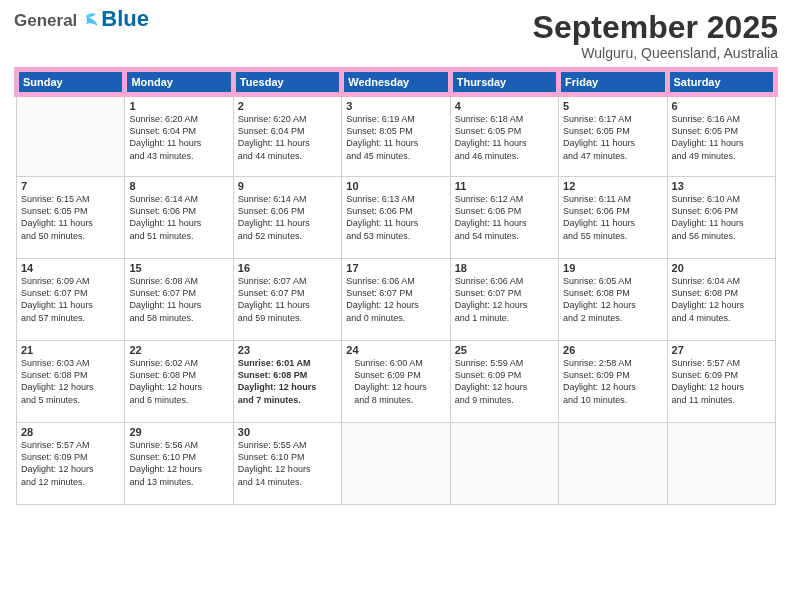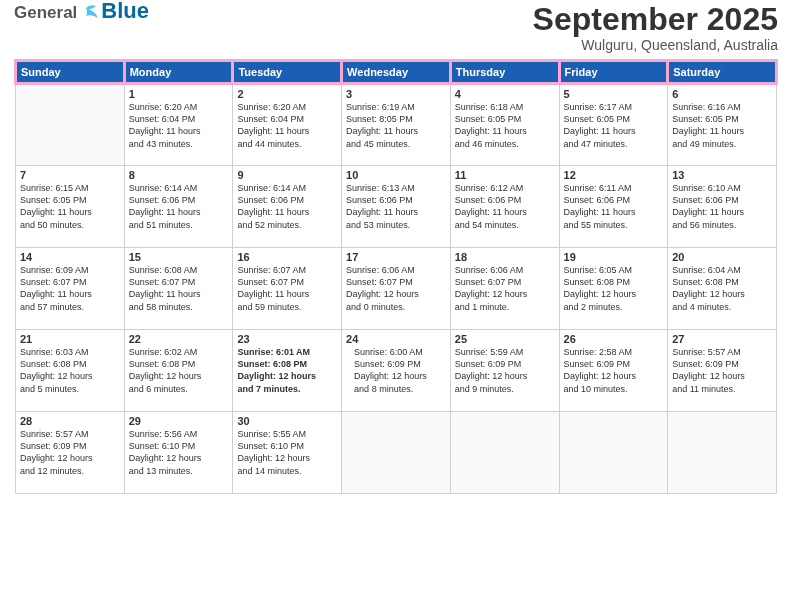--- a/index.html
+++ b/index.html
@@ -6,21 +6,21 @@
     body {
       font-family: Arial, sans-serif;
       background: #fff;
       width: 792px;
       height: 612px;
       overflow: hidden;
     }
     .page {
       width: 792px;
       height: 612px;
-      padding: 2px 14px;
+      padding: 10px 14px;
       background: #fff;
     }
     .header {
       display: flex;
       justify-content: space-between;
       align-items: flex-start;
       margin-bottom: 6px;
     }
     .logo-area {
       display: flex;
@@ -45,21 +45,21 @@
       border-collapse: collapse;
       table-layout: fixed;
     }
     .calendar th {
       background: #1a5fb4;
       color: #fff;
       font-size: 11px;
       font-weight: bold;
       padding: 4px 4px;
       text-align: left;
-      border: 3px solid #f9a8d4;
+      border: 5px solid #f9a8d4;
     }
     .calendar td {
       border: 1px solid #d0d0d0;
       vertical-align: top;
       padding: 3px 4px;
       height: 82px;
       font-size: 9.5px;
       color: #333;
       background: #fff;
     }

